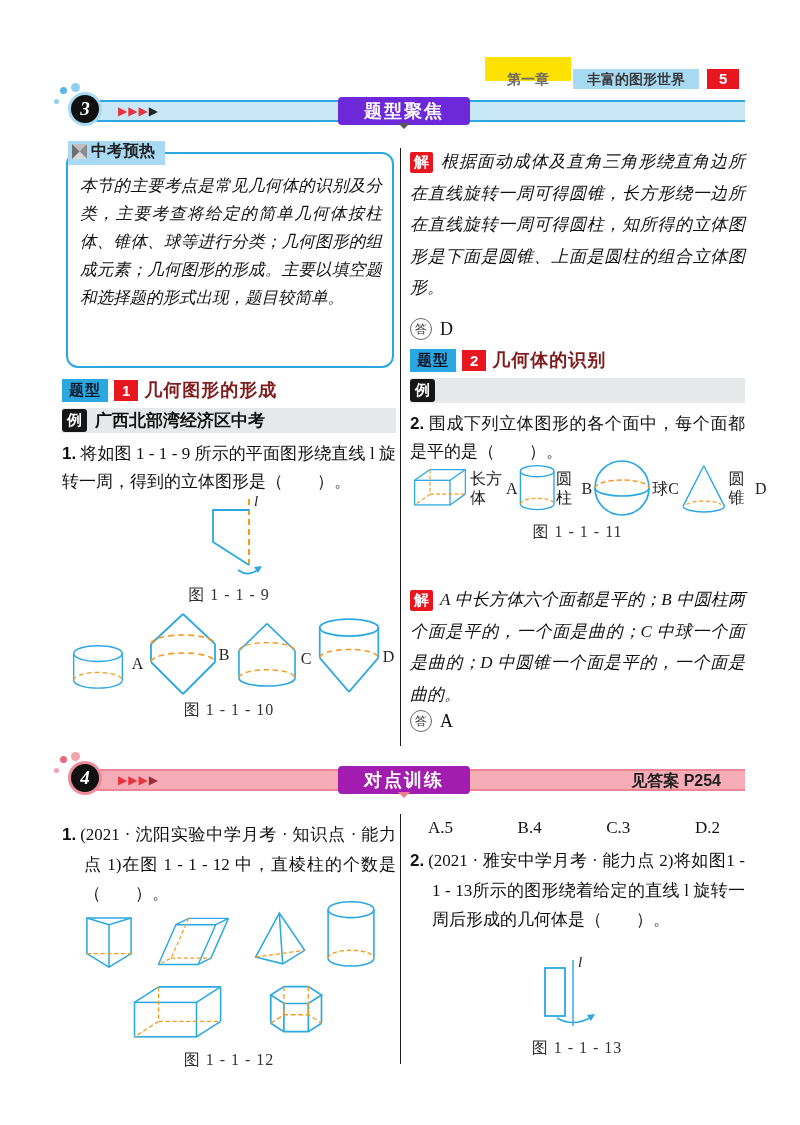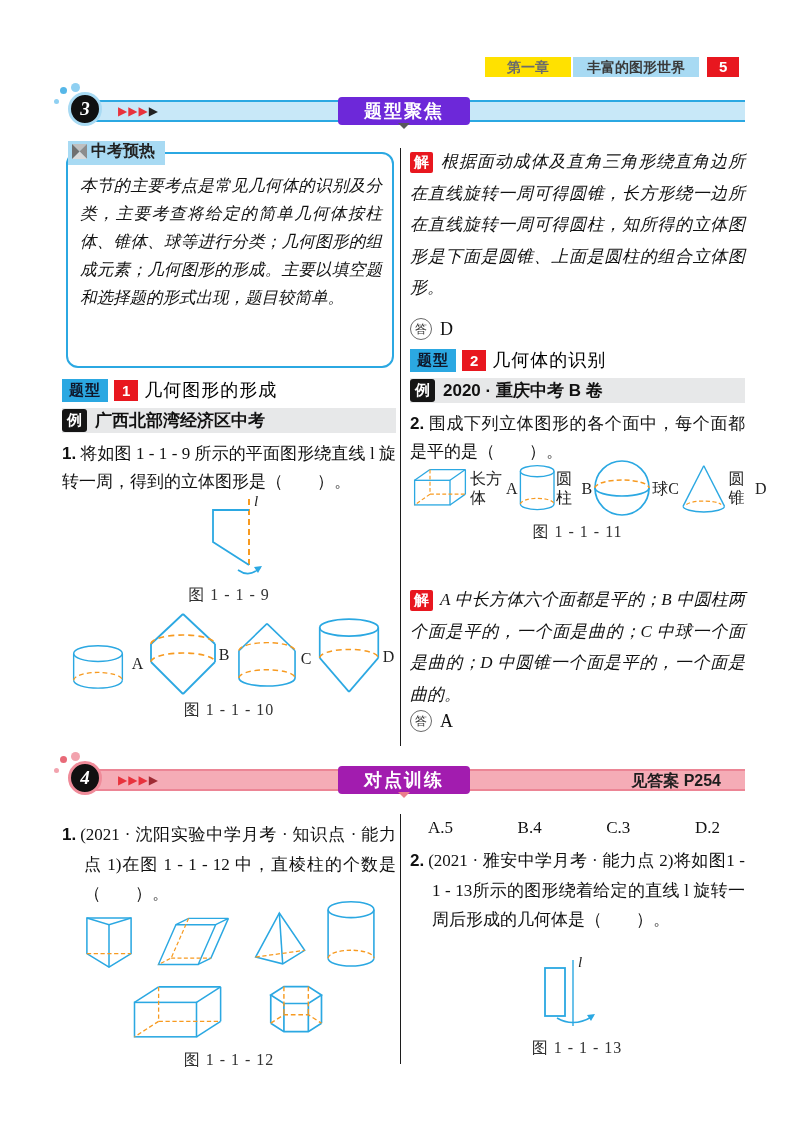--- a/index.html
+++ b/index.html
@@ -1,21 +1,21 @@
 <!DOCTYPE html>
 <html><head>
 <meta charset="utf-8">
 <style>
   * { margin:0; padding:0; box-sizing:border-box; }
   html,body { width:800px; background:#fff; }
   body { position:relative; height:1125px; font-family:"Liberation Sans", sans-serif; color:#1a1a1a; overflow:hidden; }
   .abs { position:absolute; }
 
   
-  .chap-label { display:inline-block; background:#ffe100; color:#6b6b6b; font-weight:bold; font-size:14px; height:20px; line-height:20px; padding:0 22px; }
+  .chap-label { display:inline-block; background:#ffe100; color:#6b6b6b; font-weight:bold; font-size:14px; height:20px; line-height:20px; padding:12px 22px; }
   .chap-title { display:inline-block; background:#a8daf3; color:#3a3a3a; font-weight:bold; font-size:14px; height:20px; line-height:20px; padding:0 14px; margin-left:2px; }
   .page-num  { display:inline-block; background:#e8171f; color:#fff; font-weight:bold; font-size:15px; height:20px; line-height:20px; padding:0 12px; margin-left:8px; }
 
   
   .sec-bar { position:absolute; left:88px; right:55px; height:22px; }
   .sec-bar.blue { background:#c8e8f8; border-top:2px solid #2ba8e2; border-bottom:2px solid #2ba8e2; }
   .sec-bar.pink { background:#f5acb6; border-top:2px solid #ec8595; border-bottom:2px solid #ec8595; }
   .sec-circle { position:absolute; width:34px; height:34px; border-radius:50%; background:#101010; color:#fff;
     font-family:"Liberation Serif", serif; font-style:italic; font-weight:bold; font-size:19px;
     display:flex; align-items:center; justify-content:center; }
@@ -39,21 +39,21 @@
   .preheat-label { position:absolute; left:68px; top:141px; height:24px; background:#a8daf3; color:#222;
     font-weight:bold; font-size:16px; display:flex; align-items:center; padding:0 10px 4px 4px; gap:4px; }
   .kai { font-family:"Liberation Serif", serif; font-style:italic; }
   .preheat-text { position:absolute; left:80px; top:172px; width:302px; font-size:16.5px; line-height:28px;
     text-align:justify; color:#111; }
 
   
   .type-row { position:absolute; display:flex; align-items:center; gap:6px; }
   .tag-ti { background:#2ba8e2; color:#0f172a; font-weight:bold; font-size:15px; padding:2px 7px; letter-spacing:1px; }
   .tag-num { background:#e8171f; color:#fff; font-weight:bold; font-size:15px; padding:2px 8px; }
-  .type-title { font-weight:normal; font-size:18px; color:#000000; letter-spacing:1px; }
+  .type-title { font-weight:bold; font-size:18px; color:#7f1d1d; letter-spacing:1px; }
   .ex-row { position:absolute; background:#e7e8e9; height:25px; display:flex; align-items:center; gap:8px; }
   .ex-tag { background:#151515; color:#fff; font-family:"Liberation Serif", serif; font-weight:bold; font-size:15px;
     padding:2px 5px; border-radius:3px; margin-left:0; }
   .ex-src { font-weight:bold; font-size:17px; color:#111; }
 
   
   .q { position:absolute; font-family:"Liberation Serif", serif; font-size:17px; line-height:28px; text-align:justify; color:#111; }
   .q-num { font-family:"Liberation Sans", sans-serif; font-weight:bold; margin-right:4px; }
   .hang { padding-left:22px; text-indent:-22px; line-height:29.5px; }
   .sol { position:absolute; font-size:17px; line-height:31.5px; text-align:justify; color:#111; }
@@ -195,21 +195,20 @@
   <span class="ans-val">D</span>
 </div>
 
 <div class="type-row" style="left:410px; top:348px;">
   <span class="tag-ti">题型</span>
   <span class="tag-num">2</span>
   <span class="type-title">几何体的识别</span>
 </div>
 <div class="ex-row" style="left:410px; top:378px; width:335px;">
   <span class="ex-tag">例</span>
-  <span class="ex-src">2020 · 重庆中考 B 卷</span>
 </div>
 <p class="q" style="left:410px; top:410px; width:335px;">
   <span class="q-num">2.</span><span>围成下列立体图形的各个面中，每个面都是平的是（　　）。</span>
 </p>
 
 <div class="fig" style="left:410px; top:458px; width:335px;">
   <div class="fig-row">
     <div class="fig-item">
       <svg width="80" height="60" viewBox="0 0 78 60">
         <rect x="6" y="20" width="46" height="32" fill="none" stroke="#2ba8e2" stroke-width="1.7"></rect>

